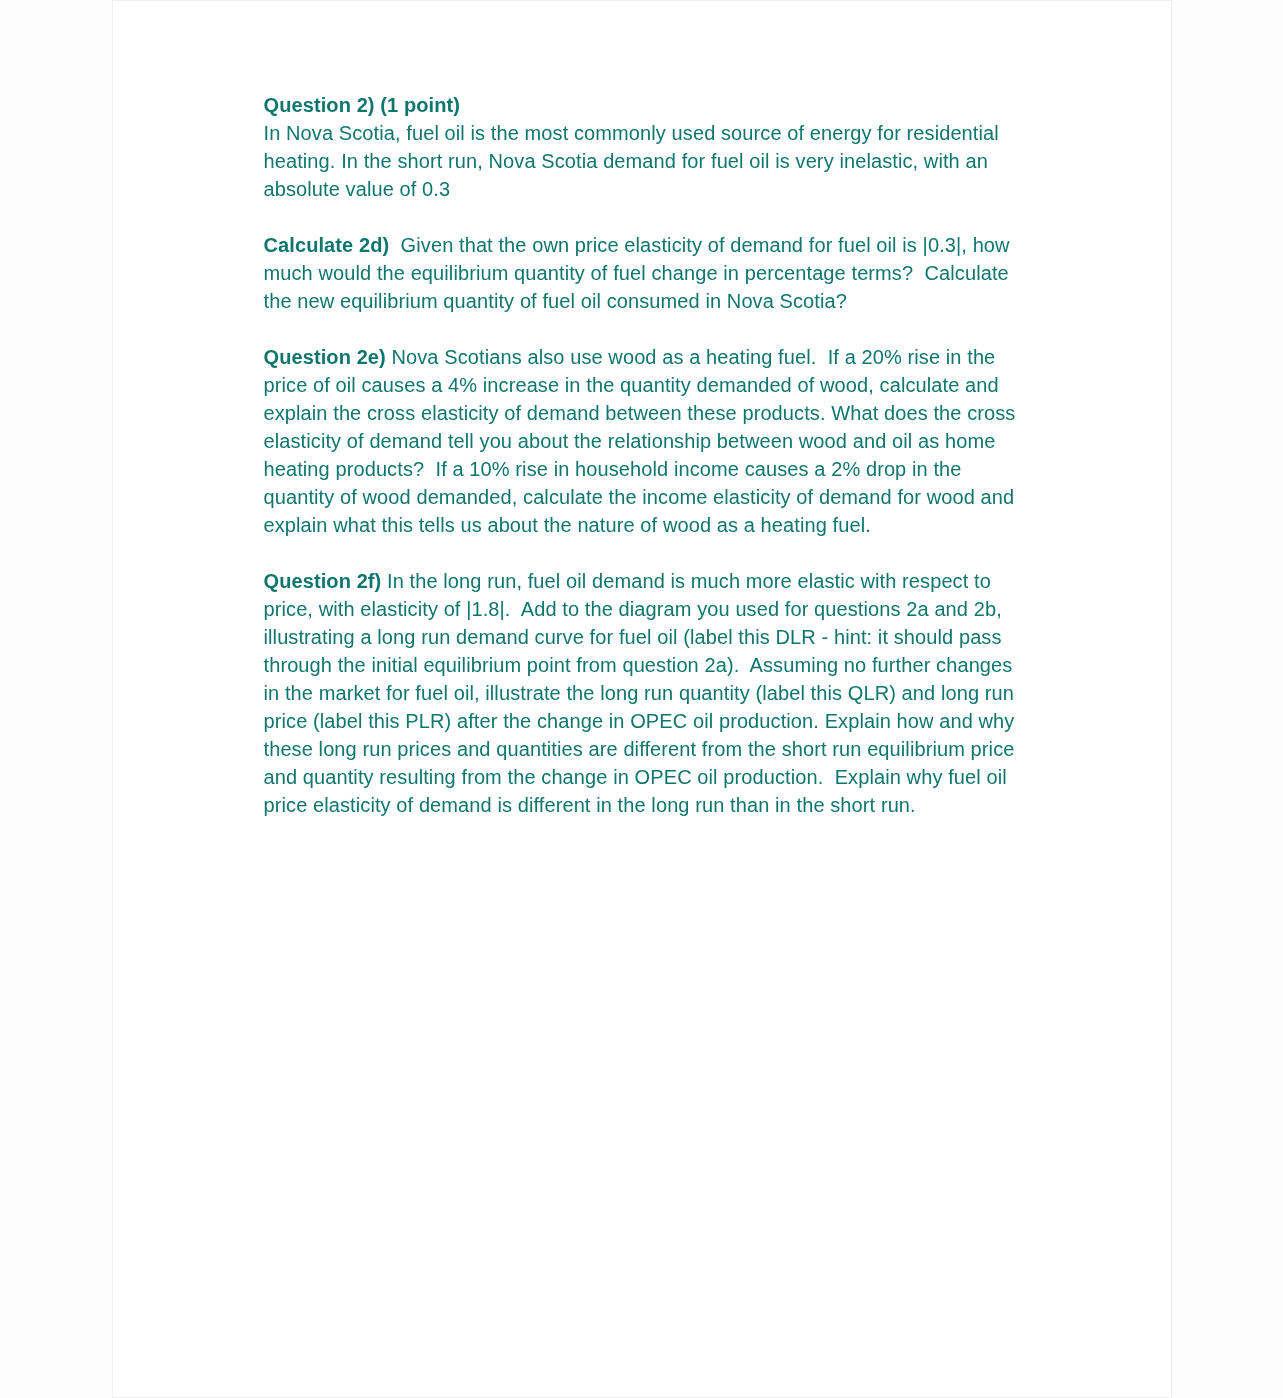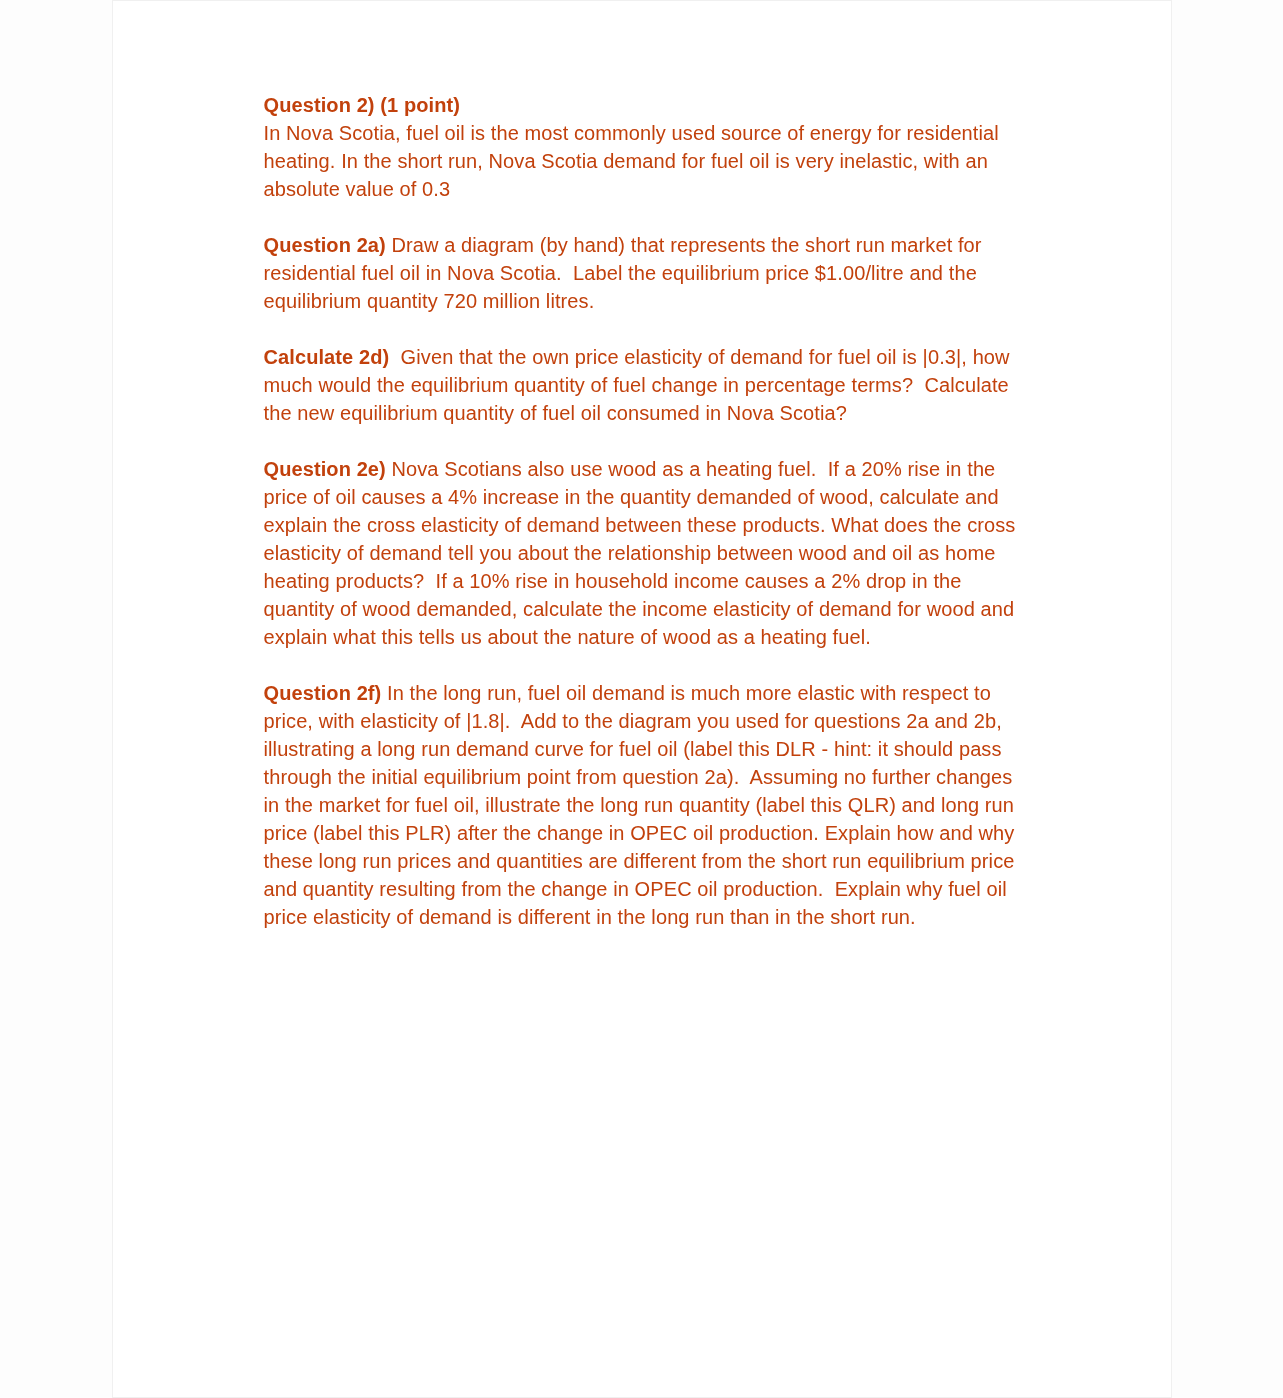--- a/index.html
+++ b/index.html
@@ -9,21 +9,21 @@
   }
   .page {
     position: relative;
     width: 1060px;
     min-height: 1398px;
     margin: 0 auto;
     background: #ffffff;
     box-sizing: border-box;
     border: 1px solid #f0f0f0;
     font-family: "Liberation Sans", "DejaVu Sans", sans-serif;
-    color: #c2410c;
+    color: #0f766e;
   }
   .doc-body {
     box-sizing: border-box;
     padding: 90px 148px 60px 151px;
     font-size: 20px;
     line-height: 28px;
     letter-spacing: 0.1px;
   }
   p.question {
     margin: 0 0 28px 0;
@@ -42,23 +42,20 @@
 </head>
 <body>
 
 <div class="page">
   <div class="doc-body">
 
     <p class="question">
       <span class="q-label block">Question 2) (1 point)</span><span class="q-body">In Nova Scotia, fuel oil is the most commonly used source of energy for residential heating. In the short run, Nova Scotia demand for fuel oil is very inelastic, with an absolute value of 0.3</span>
     </p>
 
-    <p class="question">
-      <span class="q-label">Question 2a)</span><span class="q-body"> Draw a diagram (by hand) that represents the short run market for residential fuel oil in Nova Scotia.  Label the equilibrium price $1.00/litre and the equilibrium quantity 720 million litres.</span>
-    </p>
 
 
 
     <p class="question">
       <span class="q-label">Calculate 2d)</span><span class="q-body">  Given that the own price elasticity of demand for fuel oil is |0.3|, how much would the equilibrium quantity of fuel change in percentage terms?  Calculate the new equilibrium quantity of fuel oil consumed in Nova Scotia?</span>
     </p>
 
     <p class="question">
       <span class="q-label">Question 2e)</span><span class="q-body"> Nova Scotians also use wood as a heating fuel.  If a 20% rise in the price of oil causes a 4% increase in the quantity demanded of wood, calculate and explain the cross elasticity of demand between these products. What does the cross elasticity of demand tell you about the relationship between wood and oil as home heating products?  If a 10% rise in household income causes a 2% drop in the quantity of wood demanded, calculate the income elasticity of demand for wood and explain what this tells us about the nature of wood as a heating fuel.</span>
     </p>

